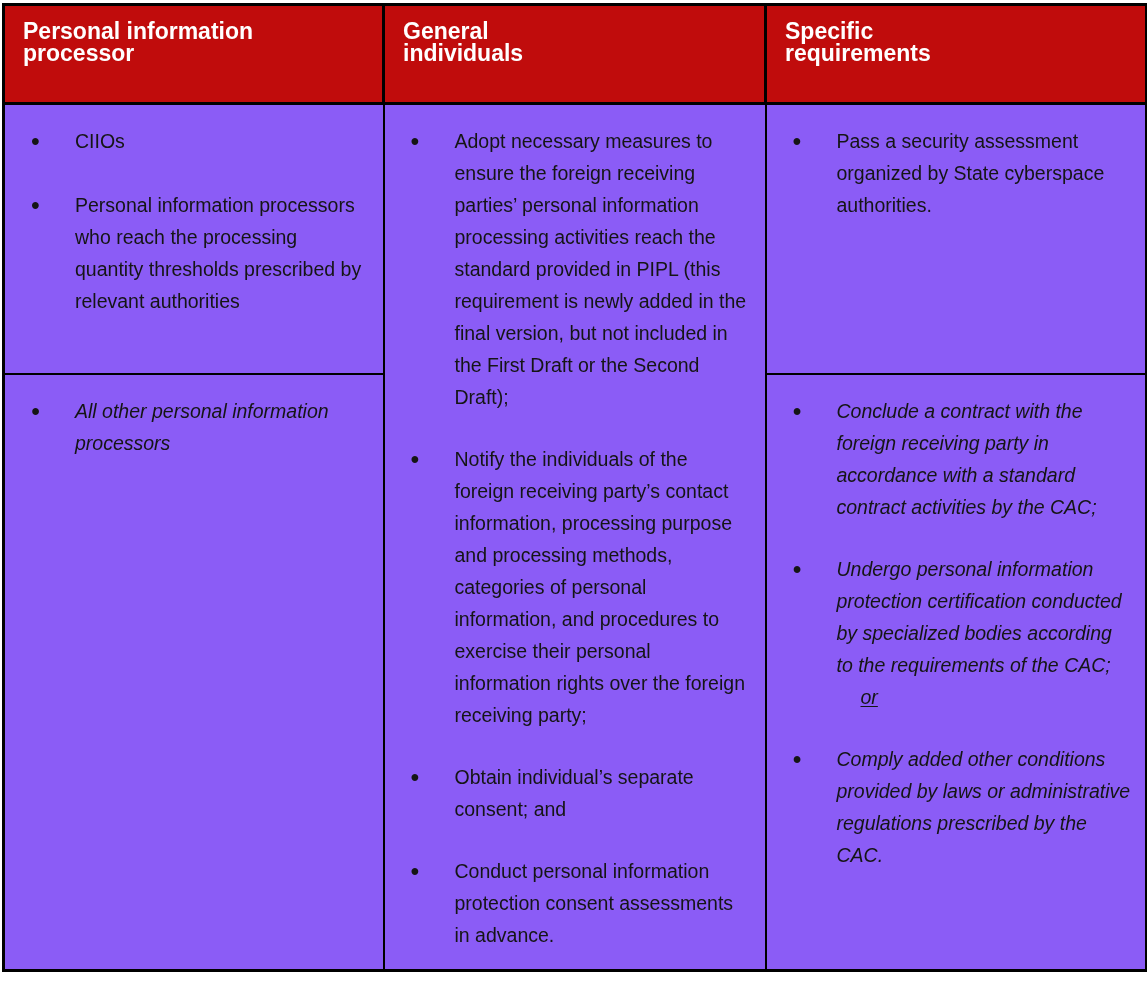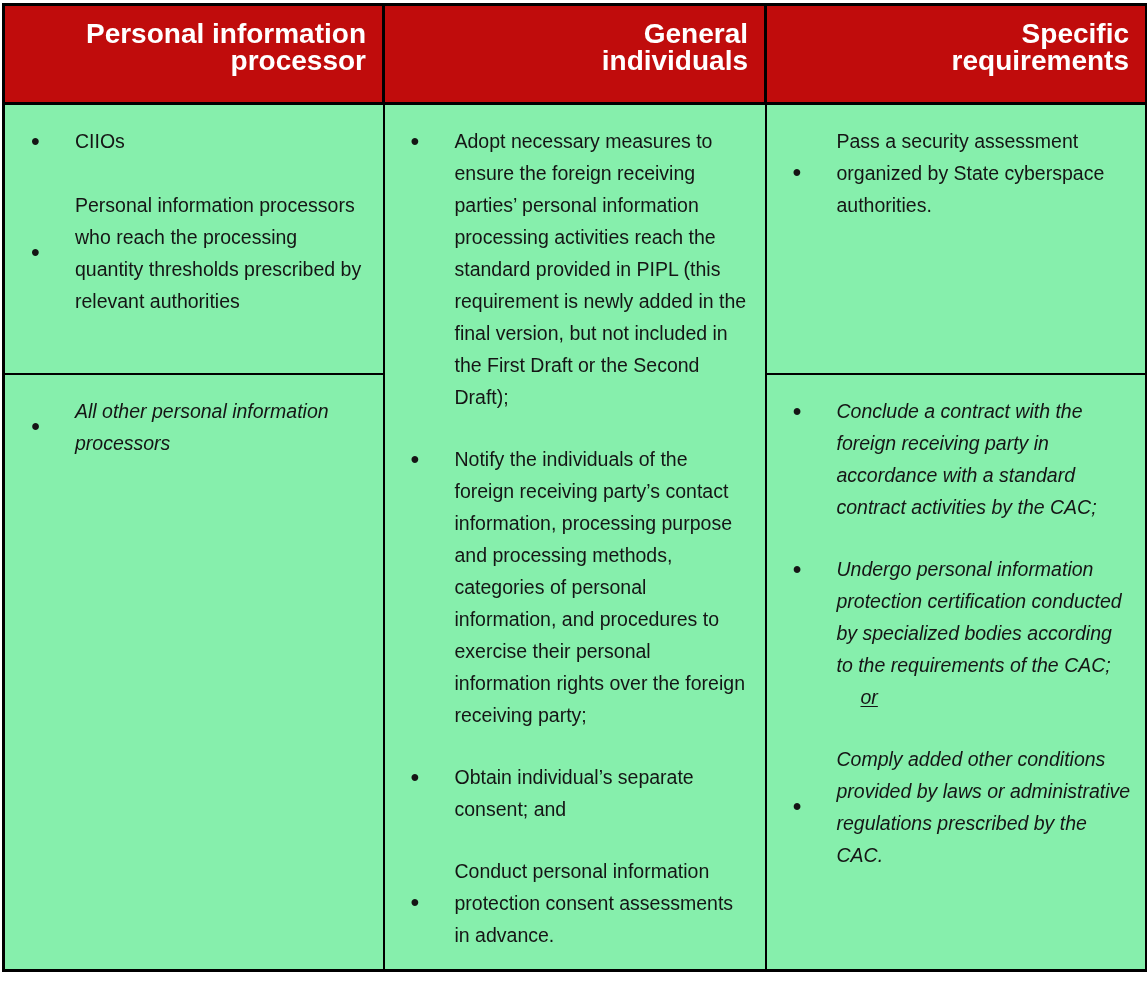--- a/index.html
+++ b/index.html
@@ -18,50 +18,50 @@
     margin: 3px 0 0 2px;
     border: 3px solid #000000;
   }
   col.c1 { width: 380px; }
   col.c2 { width: 382px; }
   col.c3 { width: 381px; }
   th {
     background: #C00C0C;
     color: #ffffff;
     font-weight: bold;
-    font-size: 28px;
-    line-height: 27px;
-    text-align: right;
+    font-size: 23px;
+    line-height: 22px;
+    text-align: left;
     vertical-align: top;
     padding: 14px 16px 0 18px;
     white-space: pre-line;
     height: 99px;
     border: 3px solid #000000;
   }
   td {
     vertical-align: top;
     padding: 20px 12px 0 0;
     border: 2px solid #000000;
-    background: #86efac;
+    background: #8b5cf6;
   }
   tr.row-a > td { height: 270px; }
   tr.row-b > td { height: 597px; font-style: italic; }
   ul.blist {
     list-style: none;
     margin: 0;
     padding: 0 0 0 26px;
   }
   ul.blist li {
     display: flex;
     margin: 0 0 30px 0;
     font-size: 19.5px;
     line-height: 32px;
     color: #151515;
   }
-  ul.blist li:last-child { margin-bottom: 0; align-items: center; }
+  ul.blist li:last-child { margin-bottom: 0; }
   .blt {
     flex: 0 0 44px;
     user-select: none;
   }
   .blt::before {
     content: "\2022";
     font-size: 25px;
     line-height: 32px;
   }
   .txt { flex: 1 1 auto; }

